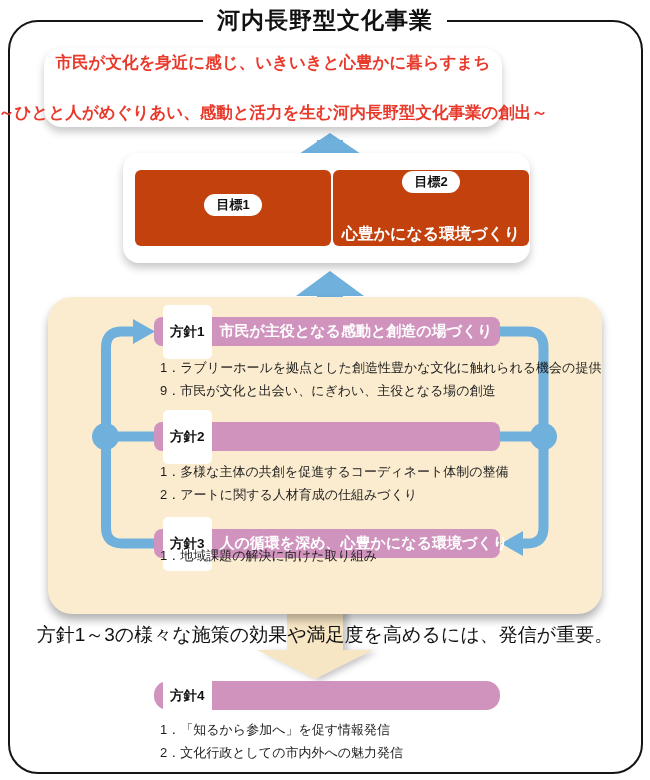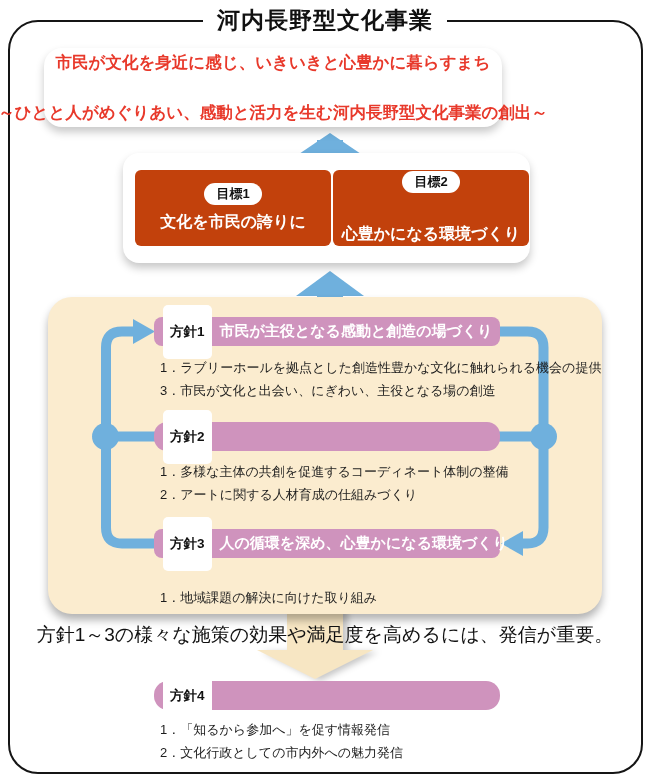--- a/index.html
+++ b/index.html
@@ -94,21 +94,20 @@
 </svg>
 
 <div class="abs vision">
   <div>市民が文化を身近に感じ、いきいきと心豊かに暮らすまち</div>
   <div>～ひとと人がめぐりあい、感動と活力を生む河内長野型文化事業の創出～</div>
 </div>
 
 <div class="abs goals-box">
   <div class="goal-card g1">
     <div class="goal-badge">目標1</div>
-    <div class="goal-text">文化を市民の誇りに</div>
   </div>
   <div class="goal-card g2">
     <div class="goal-badge">目標2</div>
     <div class="goal-text">心豊かになる環境づくり</div>
   </div>
 </div>
 
 <div class="abs cream"></div>
 
 <svg class="abs svg-front" width="650" height="780" viewBox="0 0 650 780">
@@ -123,36 +122,36 @@
   <circle cx="105.5" cy="436.5" r="13.5" fill="#6fb0dd"></circle>
   <circle cx="543.5" cy="436.5" r="13.5" fill="#6fb0dd"></circle>
 </svg>
 
 <div class="abs policy-bar" style="top:317px;">
   <span class="policy-badge">方針1</span>
   <span class="policy-title">市民が主役となる感動と創造の場づくり</span>
 </div>
 <div class="abs policy-list" style="top:356px;">
   <div>1．ラブリーホールを拠点とした創造性豊かな文化に触れられる機会の提供</div>
-  <div>3．市民が文化と出会い、にぎわい、主役となる場の創造</div>
+  <div>9．市民が文化と出会い、にぎわい、主役となる場の創造</div>
 </div>
 
-<div class="abs policy-bar" style="top:422px;border-radius:13px;">
+<div class="abs policy-bar" style="top:422px;">
   <span class="policy-badge">方針2</span>
 </div>
 <div class="abs policy-list" style="top:460px;">
   <div>1．多様な主体の共創を促進するコーディネート体制の整備</div>
   <div>2．アートに関する人材育成の仕組みづくり</div>
 </div>
 
 <div class="abs policy-bar" style="top:529px;">
   <span class="policy-badge">方針3</span>
   <span class="policy-title">人の循環を深め、心豊かになる環境づくり</span>
 </div>
-<div class="abs policy-list" style="top:586px;text-align:right;">
+<div class="abs policy-list" style="top:544px;text-align:right;">
   <div>1．地域課題の解決に向けた取り組み</div>
 </div>
 
 <div class="abs note">方針1～3の様々な施策の効果や満足度を高めるには、発信が重要。</div>
 
 <div class="abs policy-bar" style="top:681px;border-radius:14px;">
   <span class="policy-badge">方針4</span>
 </div>
 <div class="abs policy-list" style="top:718px;">
   <div>1．「知るから参加へ」を促す情報発信</div>

